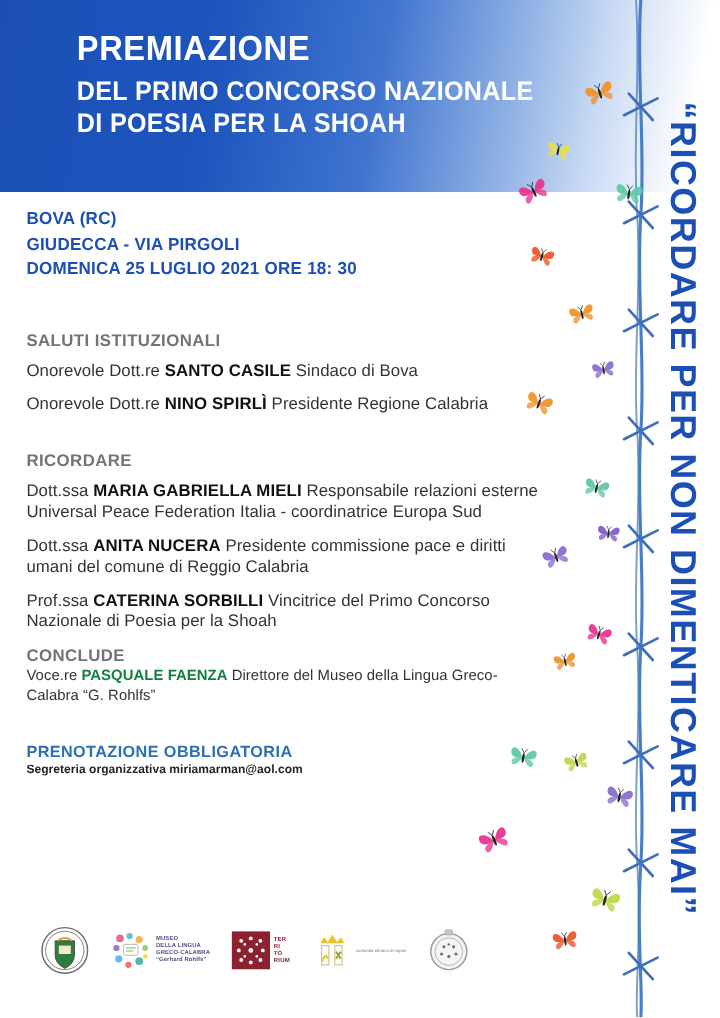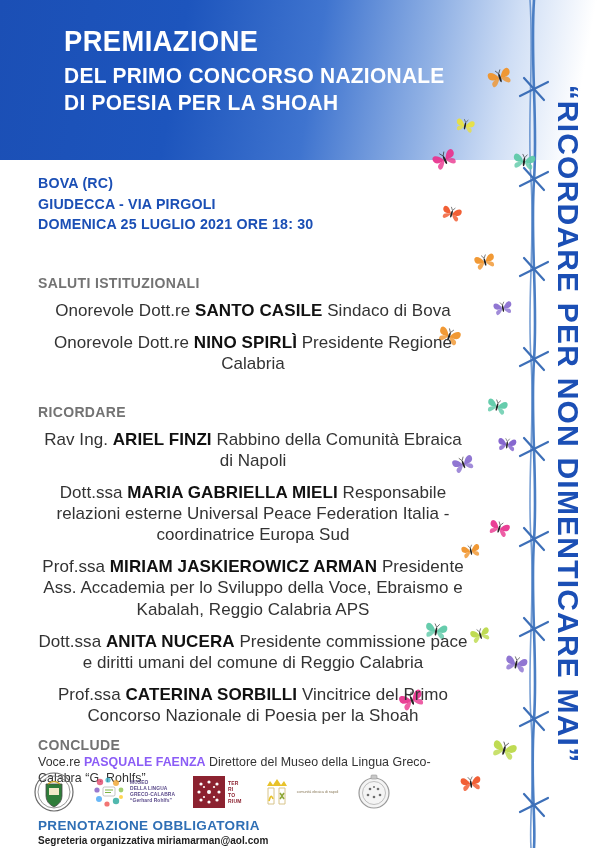--- a/index.html
+++ b/index.html
@@ -32,49 +32,49 @@
   }
   .title-sub{
     font-size:22.5px;font-weight:bold;color:#ffffff;
     letter-spacing:0.3px;line-height:1.22;
     transform:scaleX(.93);transform-origin:left center;
     white-space:nowrap;margin-top:5px;
   }
   .title-sub div{white-space:nowrap;}
 
   
-  .content{position:absolute;left:38px;top:173px;width:430px;}
+  .content{position:absolute;left:22px;top:173px;width:430px;}
 
   .venue{
     color:#1b4fb5;font-weight:bold;font-size:14.5px;
     line-height:1.42;letter-spacing:.2px;
     transform:scaleX(.98);transform-origin:left center;
     white-space:nowrap;
   }
   .venue div{white-space:nowrap;}
 
   .sec-head{
     color:#737373;font-weight:bold;font-size:14px;
     letter-spacing:.35px;margin:0 0 9px 0;
   }
   .sec-saluti{margin-top:40px;}
   .sec-interventi{margin-top:30px;}
 
   .entry{
-    font-size:17px;color:#333333;line-height:1.24;
-    margin-bottom:11px;letter-spacing:.05px;text-align:center;
+    font-size:14px;color:#333333;line-height:1.24;
+    margin-bottom:11px;letter-spacing:.05px;
   }
   .entry b{color:#111111;font-weight:bold;letter-spacing:.1px;}
 
   .conclude-block{margin-top:8px;}
   .conclude-block .sec-head{margin-bottom:1px;}
   .conclude-line{
     font-size:12.4px;color:#333333;line-height:1.3;letter-spacing:.05px;
   }
-  .conclude-line b{color:#8b5cf6;font-weight:bold;}
+  .conclude-line b{color:#15803d;font-weight:bold;}
 
   .prenota-block{margin-top:32px;}
   .prenota-head{
     color:#2f6fb5;font-weight:bold;font-size:13.5px;letter-spacing:.35px;
     margin-bottom:2px;
   }
   .prenota-line{
     font-size:10px;color:#222222;font-weight:bold;letter-spacing:.05px;
   }
 
@@ -352,23 +352,21 @@
       <div class="sec-head">SALUTI ISTITUZIONALI</div>
       <div id="saluti-list">
           <div class="entry"><span>Onorevole Dott.re </span><b>SANTO CASILE</b><span> Sindaco di Bova</span></div>
           <div class="entry"><span>Onorevole Dott.re </span><b>NINO SPIRLÌ</b><span> Presidente Regione Calabria</span></div>
         </div>
     </div>
 
     <div class="sec-interventi">
       <div class="sec-head">RICORDARE</div>
       <div id="interventi-list">
-          <div class="entry"><span>Rav Ing. </span><b>ARIEL FINZI</b><span> Rabbino della Comunità Ebraica di Napoli</span></div>
           <div class="entry"><span>Dott.ssa </span><b>MARIA GABRIELLA MIELI</b><span> Responsabile relazioni esterne Universal Peace Federation Italia - coordinatrice Europa Sud</span></div>
-          <div class="entry"><span>Prof.ssa </span><b>MIRIAM JASKIEROWICZ ARMAN</b><span> Presidente Ass. Accademia per lo Sviluppo della Voce, Ebraismo e Kabalah, Reggio Calabria APS</span></div>
           <div class="entry"><span>Dott.ssa </span><b>ANITA NUCERA</b><span> Presidente commissione pace e diritti umani del comune di Reggio Calabria</span></div>
           <div class="entry"><span>Prof.ssa </span><b>CATERINA SORBILLI</b><span> Vincitrice del Primo Concorso Nazionale di Poesia per la Shoah</span></div>
         </div>
     </div>
 
     <div class="conclude-block">
       <div class="sec-head">CONCLUDE</div>
       <div class="conclude-line">
         <span>Voce.re </span><b>PASQUALE FAENZA</b><span> Direttore del Museo della Lingua Greco-Calabra “G. Rohlfs”</span>
       </div>

